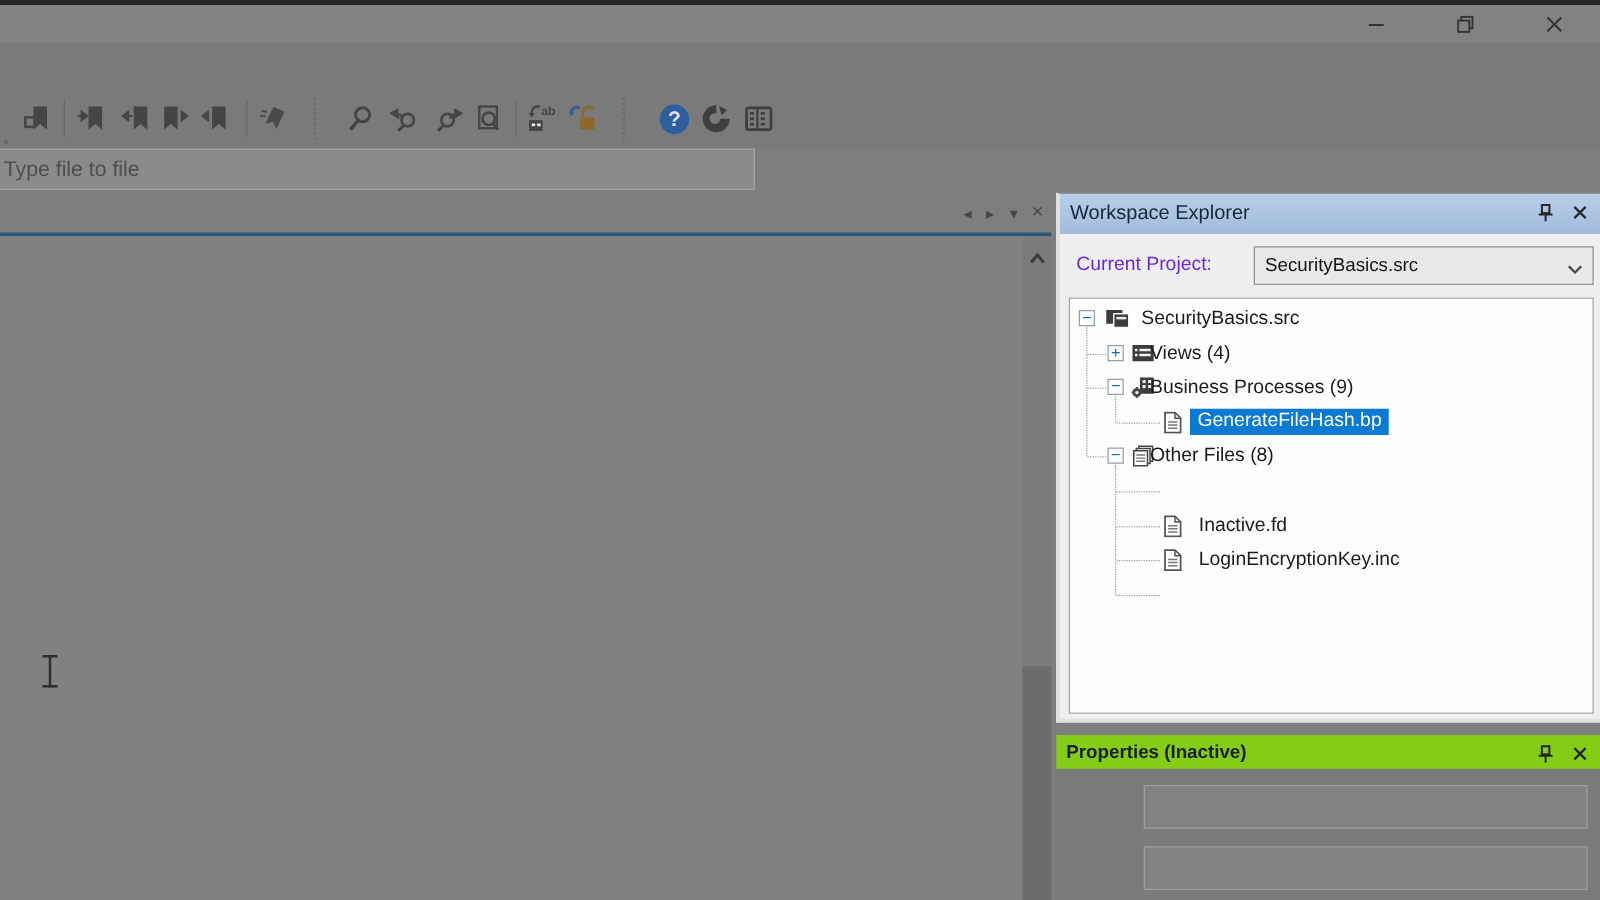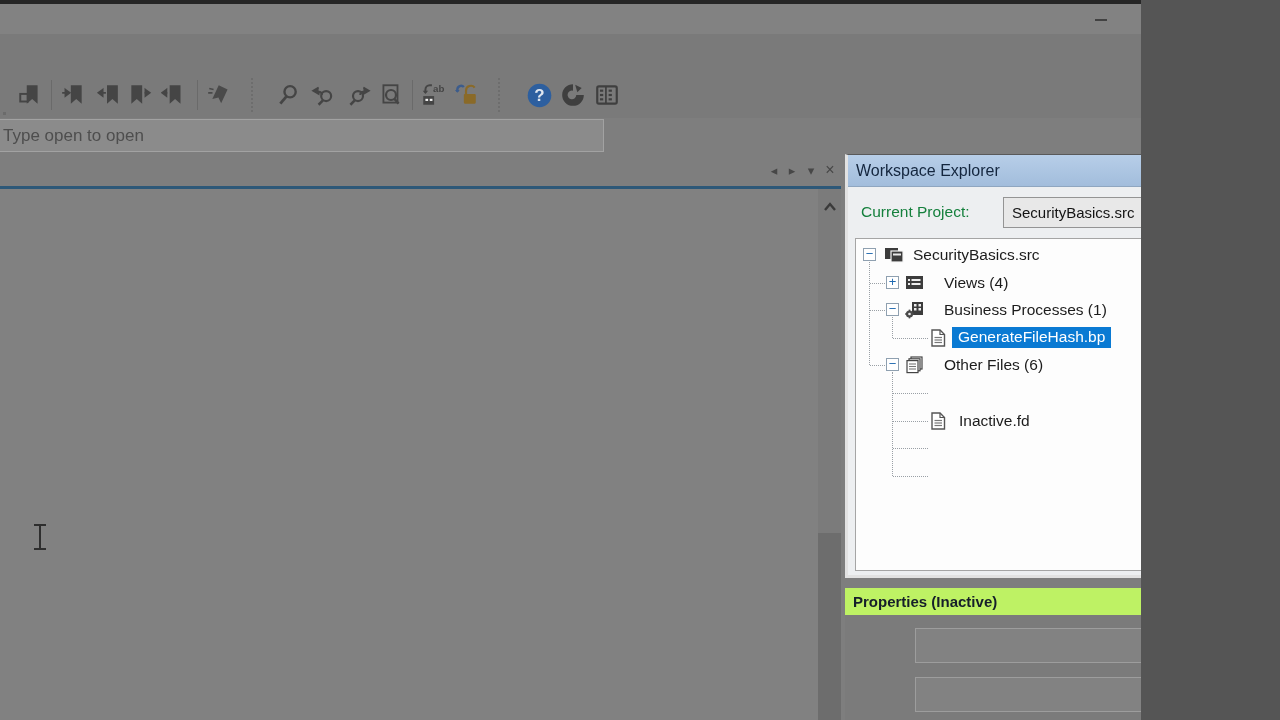--- a/index.html
+++ b/index.html
@@ -1,16 +1,16 @@
 <!DOCTYPE html>
 <html><head>
 <meta charset="utf-8">
 <style>
   html,body{margin:0;padding:0;background:#555;}
-  .screen{position:relative;width:1141px;height:720px;overflow:hidden;
+  .screen{position:relative;width:1280px;height:720px;overflow:hidden;
           background:#7e7e7e;font-family:"Liberation Sans",sans-serif;}
 
   
   .win-top-strip{position:absolute;left:0;top:0;width:1280px;height:4px;background:#262626;}
   .titlebar{position:absolute;left:0;top:4px;width:1280px;height:30px;background:#828282;}
   .winbtn{position:absolute;top:2px;width:36px;height:26px;display:flex;align-items:center;
           justify-content:center;color:#333;}
   .toolbar-band{position:absolute;left:0;top:34px;width:1280px;height:84px;background:#7a7a7a;}
   .tbi{position:absolute;top:81px;width:28px;height:28px;display:flex;align-items:center;
        justify-content:center;color:#454545;}
@@ -36,45 +36,45 @@
   .ibeam .cap.b{top:24px;} .ibeam .cap.t{top:0;}
 
   
   .we{position:absolute;left:845px;top:154px;width:435px;height:424px;background:#edeff1;
       border-left:3px solid #e2e2e2;border-bottom:3px solid #e2e2e2;border-top:1px solid #595959;
       box-sizing:border-box;}
   .we-title{height:31px;background:linear-gradient(#b7cee8,#a2bddc);display:flex;align-items:center;
             padding:0 8px;font-size:16px;color:#14263e;border-bottom:1px solid #8fa6c0;position:relative;}
   .paneltool{position:absolute;top:5px;width:20px;height:20px;display:flex;align-items:center;
              justify-content:center;color:#272727;font-size:15px;}
-  .we-cp-label{position:absolute;left:13px;top:48px;font-size:15.5px;color:#15803d;}
+  .we-cp-label{position:absolute;left:13px;top:48px;font-size:15.5px;color:#6d28d9;}
   .we-dd{position:absolute;left:155px;top:42px;right:5px;height:31px;background:#e8e8e8;
          border:1px solid #949494;display:flex;align-items:center;padding-left:8px;
          font-size:15px;color:#141414;box-sizing:border-box;}
   .we-dd .chev{position:absolute;right:7px;top:9px;}
   .we-tree{position:absolute;left:7px;top:83px;right:5px;bottom:4px;background:#fdfdfd;
            border:1px solid #a5a5a5;overflow:hidden;}
   .trow{position:absolute;left:0;right:0;height:26px;}
   .r0{top:3px;} .r1{top:31px;} .r2{top:58px;} .r3{top:86px;} .r4{top:113px;}
   .r5{top:141px;} .r6{top:169px;} .r7{top:196px;} .r8{top:224px;}
   .exp{position:absolute;top:6px;width:13px;height:13px;border:1px solid #8fa0b0;background:#fff;
        color:#1e68b0;font-size:13px;line-height:10px;text-align:center;box-sizing:border-box;}
   .exp.e0{left:7px;} .exp.e1{left:30px;}
   .ticon{position:absolute;top:4px;}
   .i0{left:28px;} .i1{left:49px;} .i2{left:75px;}
   .tlabel{position:absolute;top:4px;font-size:15.5px;color:#1c1c1c;white-space:nowrap;}
-  .l0{left:57px;} .l1{left:88px;} .l2{left:103px;}
+  .l0{left:57px;} .l1{left:64px;} .l2{left:103px;}
   .tlabel.sel{left:96px;background:#0a7ad3;color:#fff;padding:1px 6px 2px;top:2px;}
   .guide{position:absolute;border-color:#9aa0a6;}
   .gv{border-left:1px dotted #9aa0a6;width:0;}
   .gh{border-top:1px dotted #9aa0a6;height:0;}
 
   
   .props{position:absolute;left:845px;top:588px;width:435px;height:132px;background:#7b7b7b;}
-  .props-title{height:27px;background:#bef264;color:#161f2a;font-size:15px;font-weight:600;
+  .props-title{height:27px;background:#84cc16;color:#161f2a;font-size:15px;font-weight:600;
                display:flex;align-items:center;padding:0 8px;position:relative;}
   .props .paneltool{color:#1d242c;}
   .pbox{position:absolute;left:70px;right:10px;height:35px;background:#828282;border:1px solid #9d9d9d;
         box-sizing:border-box;}
   .pb1{top:40px;} .pb2{top:89px;}
 </style>
 </head>
 <body>
 
 <div class="screen">
@@ -212,21 +212,21 @@
       <rect x="5.5" y="7" width="3" height="2" fill="#3f3f3f"></rect>
         <rect x="13.5" y="7" width="3" height="2" fill="#3f3f3f"></rect>
       <rect x="5.5" y="11" width="3" height="2" fill="#3f3f3f"></rect>
         <rect x="13.5" y="11" width="3" height="2" fill="#3f3f3f"></rect>
       <rect x="5.5" y="15" width="3" height="2" fill="#3f3f3f"></rect>
         <rect x="13.5" y="15" width="3" height="2" fill="#3f3f3f"></rect>
     </svg>
   </div>
 
   <div class="file-open">
-    <span>Type open to open</span>
+    <span>Type file to file</span>
   </div>
 
   <div class="tabctl" style="left:766px;">
     <span>◂</span>
   </div>
   <div class="tabctl" style="left:784px;">
     <span>▸</span>
   </div>
   <div class="tabctl" style="left:803px;">
     <span>▾</span>
@@ -322,21 +322,21 @@
             <rect x="13.5" y="3" width="2.5" height="2.5" fill="#eee"></rect>
           <rect x="9" y="7" width="2.5" height="2.5" fill="#eee"></rect>
             <rect x="13.5" y="7" width="2.5" height="2.5" fill="#eee"></rect>
           <circle cx="4.5" cy="13" r="3.6" fill="#4a4a4a"></circle>
           <circle cx="4.5" cy="13" r="1.3" fill="#eee"></circle>
           <rect x="3.7" y="8.6" width="1.6" height="2" fill="#4a4a4a"></rect>
             <rect x="3.7" y="15.4" width="1.6" height="2" fill="#4a4a4a"></rect>
           <rect x="0.2" y="12.2" width="2" height="1.6" fill="#4a4a4a"></rect>
             <rect x="6.8" y="12.2" width="2" height="1.6" fill="#4a4a4a"></rect>
         </svg>
-        <span class="tlabel l1">Business Processes (1)</span>
+        <span class="tlabel l1">Business Processes (9)</span>
       </div>
 
       <div class="trow r3">
         <svg class="ticon i2" width="15" height="18">
           <path d="M1 1 h8 l4.5 4.5 V17 H1 Z" fill="#fff" stroke="#555" stroke-width="1.4"></path>
           <path d="M9 1 v4.5 h4.5" fill="none" stroke="#555" stroke-width="1.2"></path>
           <line x1="3.5" y1="8.5" x2="11" y2="8.5" stroke="#777" stroke-width="1.2"></line>
           <line x1="3.5" y1="11" x2="11" y2="11" stroke="#777" stroke-width="1.2"></line>
           <line x1="3.5" y1="13.5" x2="11" y2="13.5" stroke="#777" stroke-width="1.2"></line>
         </svg>
@@ -346,32 +346,42 @@
       <div class="trow r4">
         <div class="exp e1">−</div>
         <svg class="ticon i1" width="20" height="18">
           <rect x="6" y="1" width="11" height="12" fill="#fff" stroke="#444" stroke-width="1.2"></rect>
           <rect x="4" y="2.8" width="11" height="12" fill="#fff" stroke="#444" stroke-width="1.2"></rect>
           <rect x="2" y="4.6" width="11" height="12" fill="#fff" stroke="#444" stroke-width="1.2"></rect>
           <line x1="4" y1="8" x2="11" y2="8" stroke="#777" stroke-width="1.1"></line>
           <line x1="4" y1="10.5" x2="11" y2="10.5" stroke="#777" stroke-width="1.1"></line>
           <line x1="4" y1="13" x2="11" y2="13" stroke="#777" stroke-width="1.1"></line>
         </svg>
-        <span class="tlabel l1">Other Files (6)</span>
+        <span class="tlabel l1">Other Files (8)</span>
       </div>
 
       <div class="trow r6">
         <svg class="ticon i2" width="15" height="18">
           <path d="M1 1 h8 l4.5 4.5 V17 H1 Z" fill="#fff" stroke="#555" stroke-width="1.4"></path>
           <path d="M9 1 v4.5 h4.5" fill="none" stroke="#555" stroke-width="1.2"></path>
           <line x1="3.5" y1="8.5" x2="11" y2="8.5" stroke="#777" stroke-width="1.2"></line>
           <line x1="3.5" y1="11" x2="11" y2="11" stroke="#777" stroke-width="1.2"></line>
           <line x1="3.5" y1="13.5" x2="11" y2="13.5" stroke="#777" stroke-width="1.2"></line>
         </svg>
         <span class="tlabel l2">Inactive.fd</span>
+      </div>
+      <div class="trow r7">
+        <svg class="ticon i2" width="15" height="18">
+          <path d="M1 1 h8 l4.5 4.5 V17 H1 Z" fill="#fff" stroke="#555" stroke-width="1.4"></path>
+          <path d="M9 1 v4.5 h4.5" fill="none" stroke="#555" stroke-width="1.2"></path>
+          <line x1="3.5" y1="8.5" x2="11" y2="8.5" stroke="#777" stroke-width="1.2"></line>
+          <line x1="3.5" y1="11" x2="11" y2="11" stroke="#777" stroke-width="1.2"></line>
+          <line x1="3.5" y1="13.5" x2="11" y2="13.5" stroke="#777" stroke-width="1.2"></line>
+        </svg>
+        <span class="tlabel l2">LoginEncryptionKey.inc</span>
       </div>
     </div>
   </div>
 
   <div class="props">
     <div class="props-title">
       <span>Properties (Inactive)</span>
       <div class="paneltool" style="right:34px;">
         <svg width="13" height="15">
           <rect x="3.5" y="1" width="6" height="6.5" fill="none" stroke="#1d242c" stroke-width="1.6"></rect>

